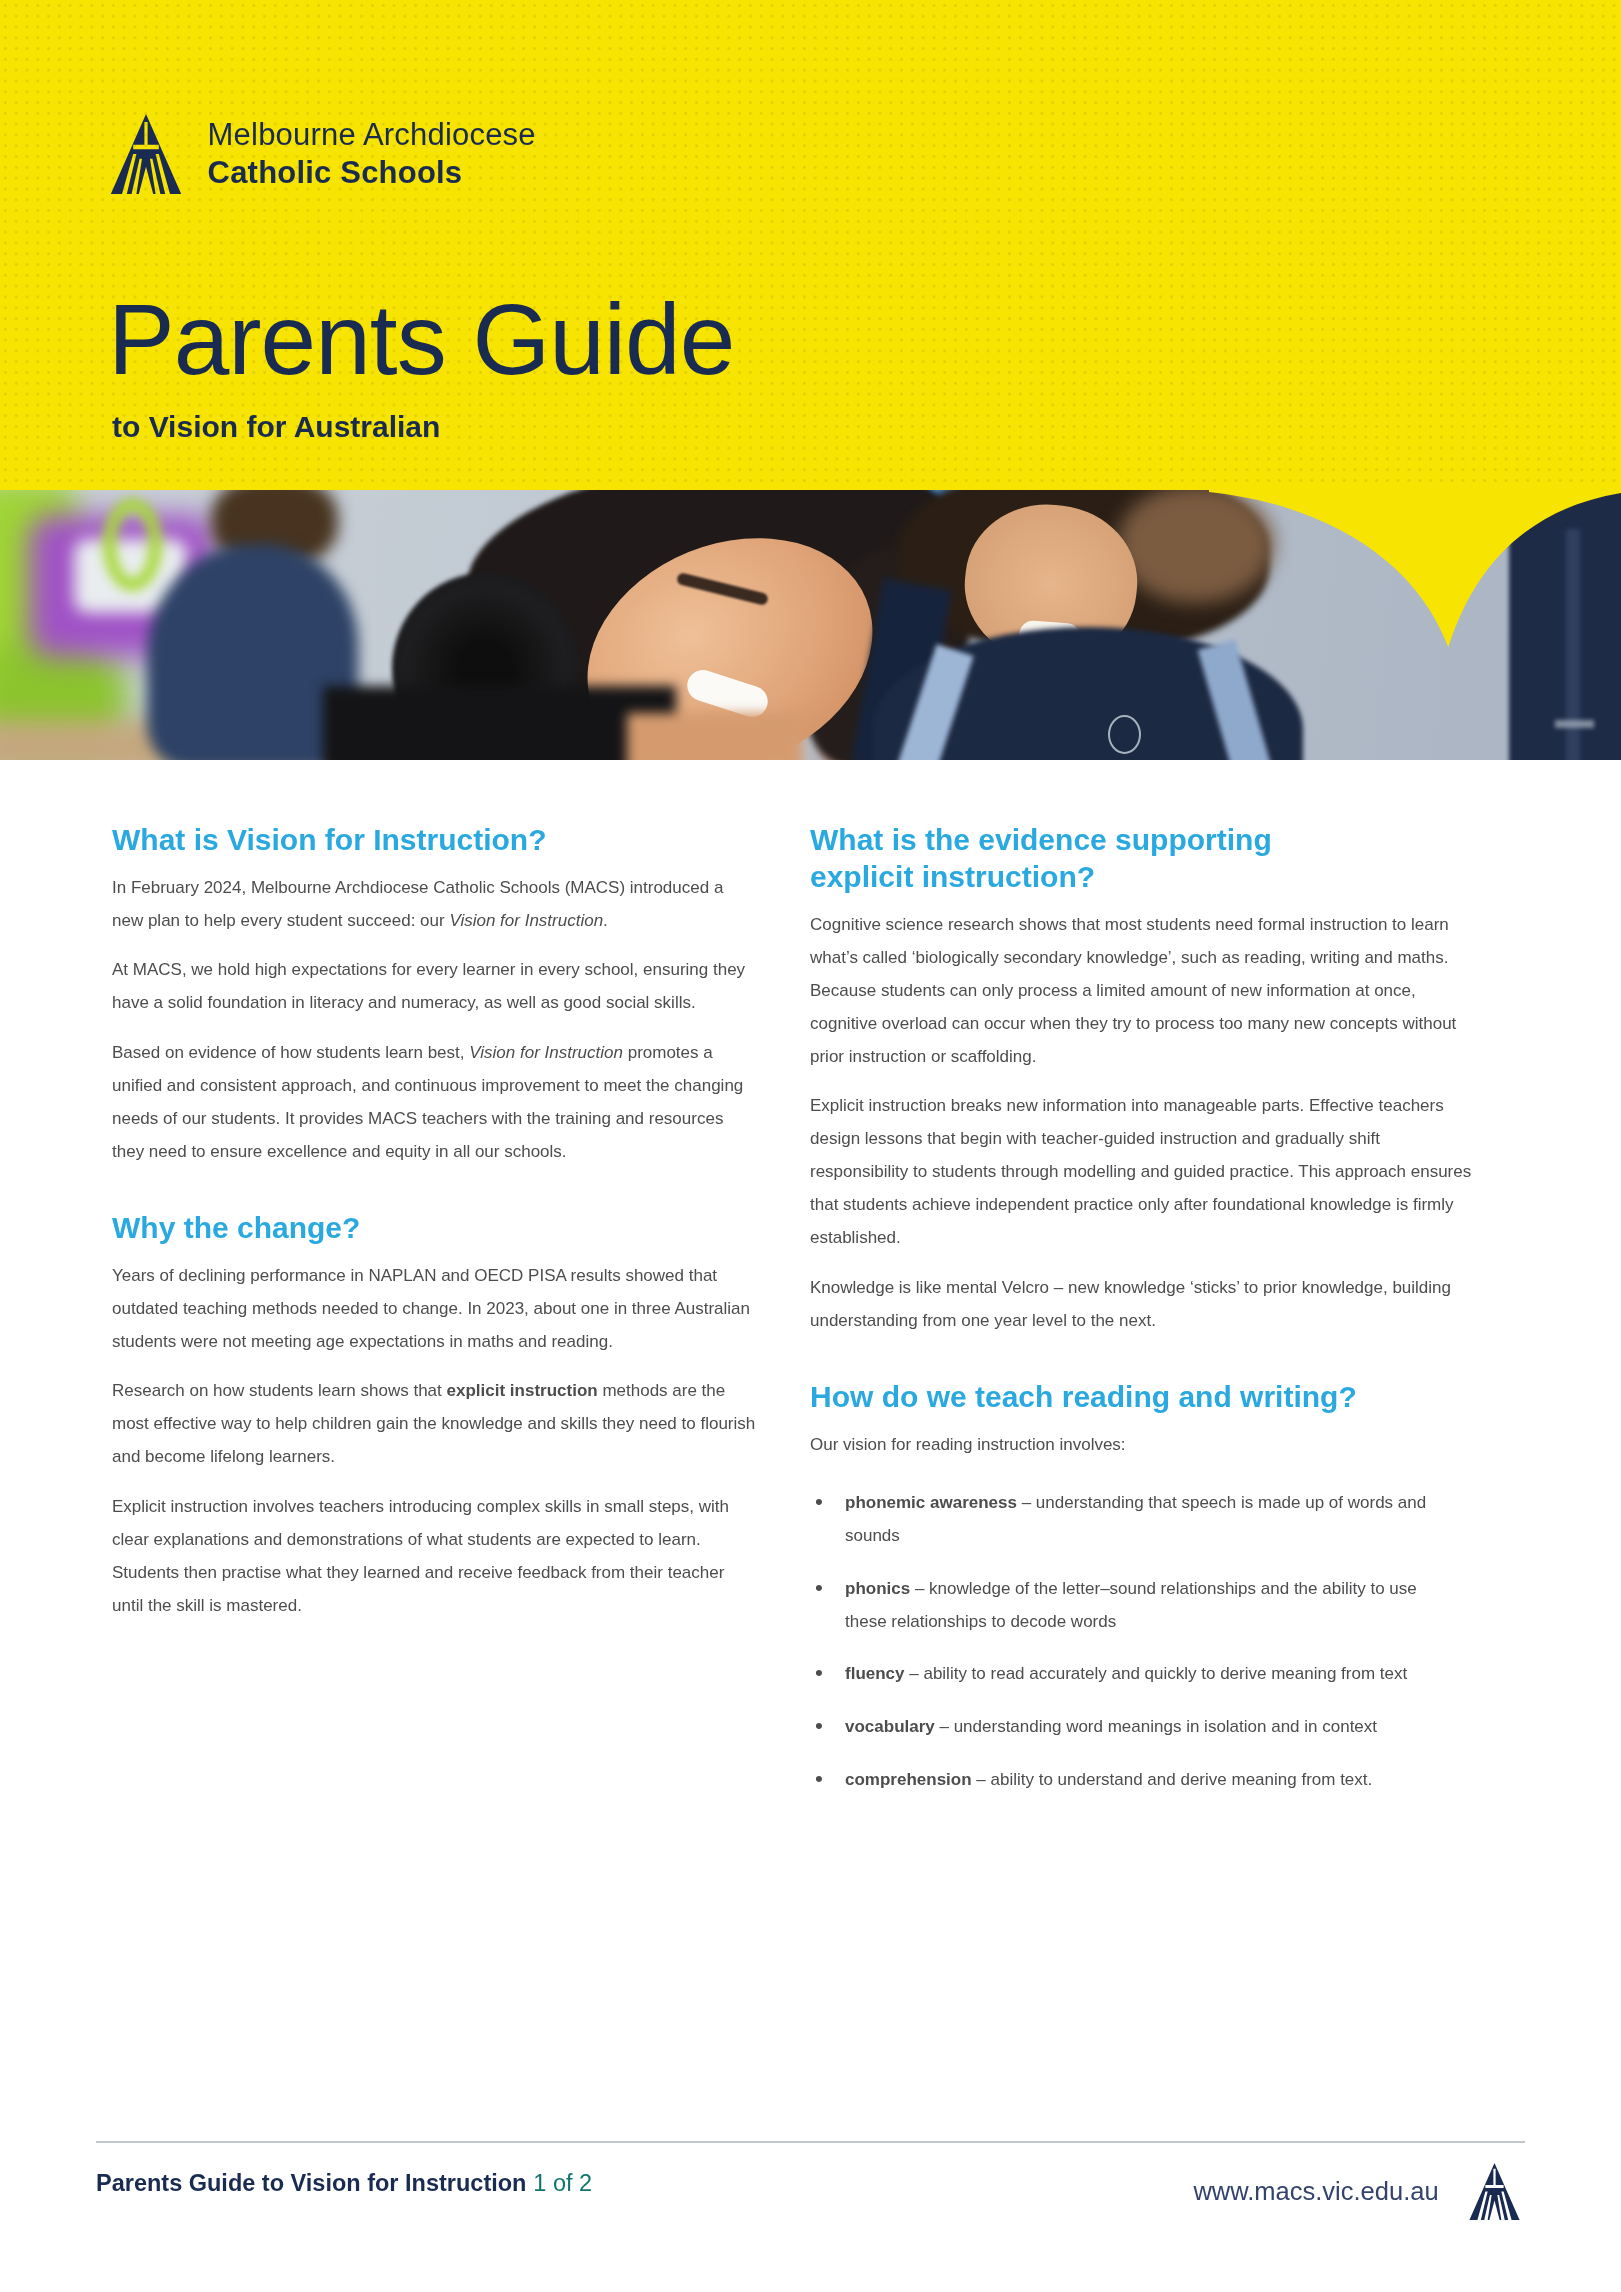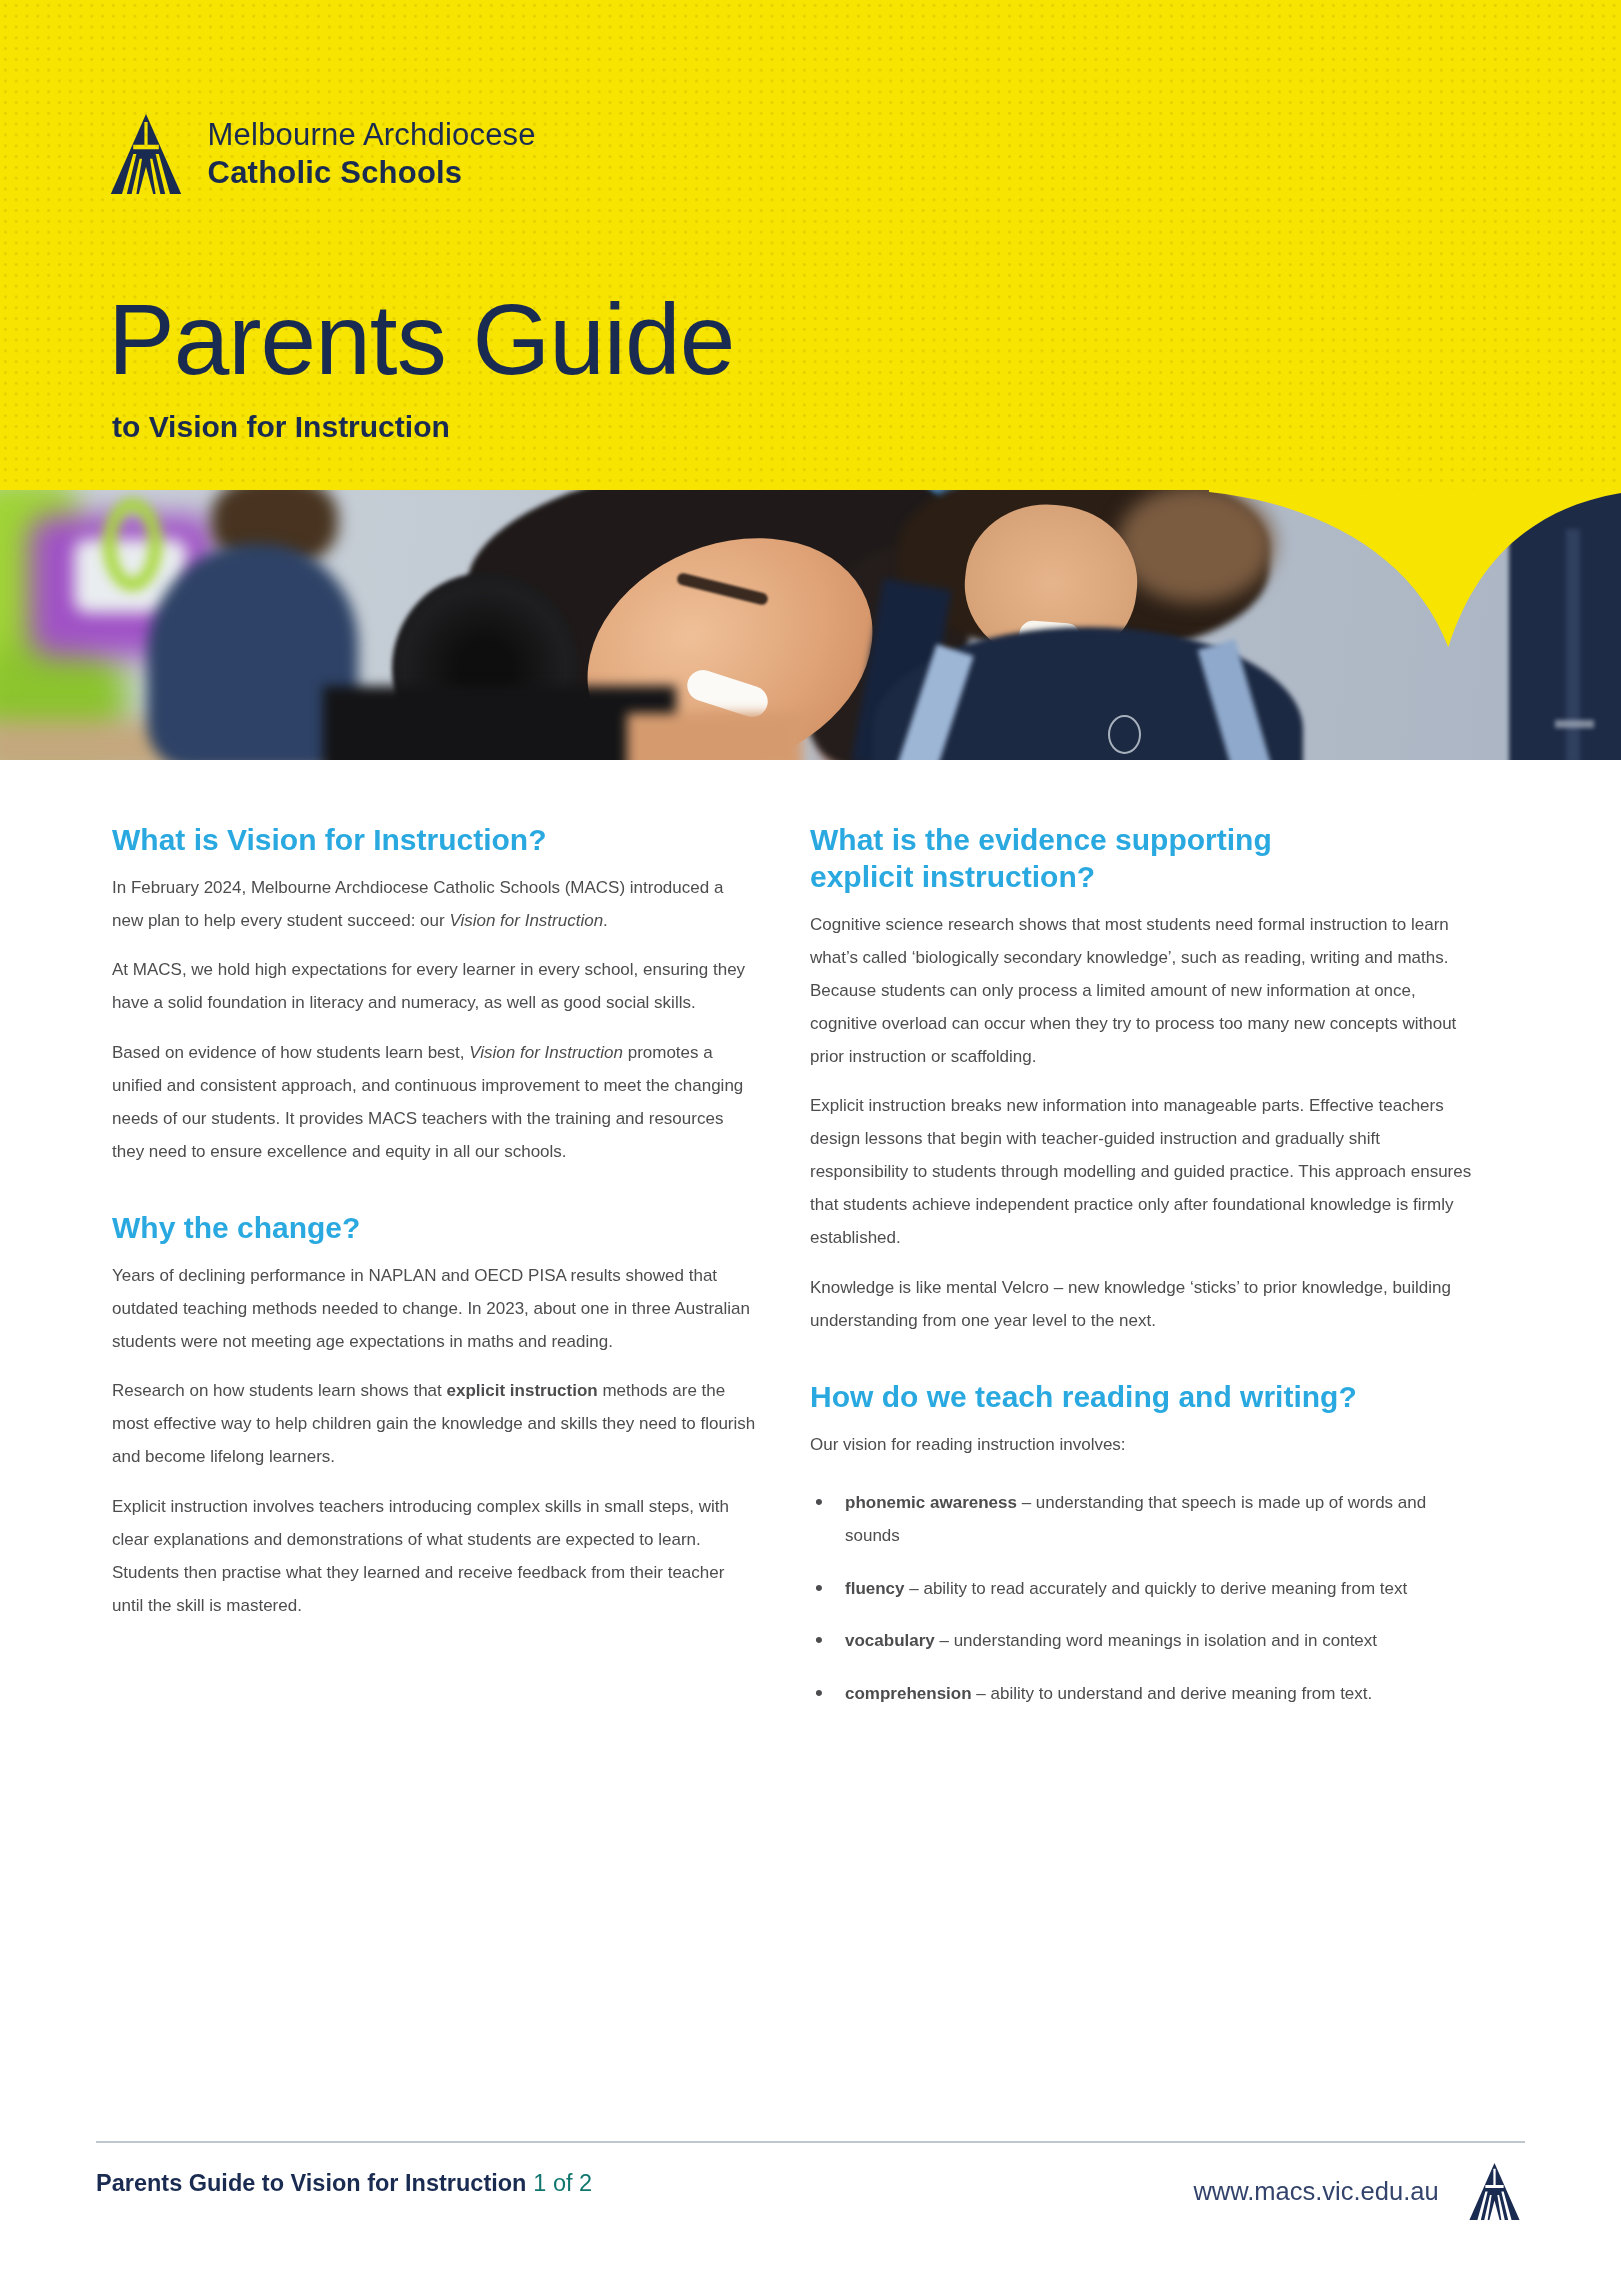--- a/index.html
+++ b/index.html
@@ -75,21 +75,21 @@
             M58,56 L55,56 L62,100 L68,100 Z
             M50,66 L59,100 L41,100 Z"></path>
         </svg>
       </span>
       <div class="wordmark">
         <div class="l1">Melbourne Archdiocese</div>
         <div class="l2">Catholic Schools</div>
       </div>
     </div>
     <div class="title">Parents Guide</div>
-    <div class="subtitle">to Vision for Instruction</div>
+    <div class="subtitle">to Vision for Australian</div>
   </div>
 
   <div class="hero" aria-label="Photo: teacher smiling with students in school uniform">
 
     <div class="blob" style="left:-29px;top:-9.8px;width:108px;height:245px;background:#9FD435;border-radius:29px;filter:blur(13.7px);"></div>
     <div class="blob" style="left:-19.6px;top:147px;width:147px;height:127px;background:#8CC42E;border-radius:40%;filter:blur(15.7px);"></div>
     <div class="blob" style="left:29px;top:24.5px;width:186px;height:142px;background:#A052C6;border-radius:23.5px;filter:blur(13.7px);"></div>
     <div class="blob" style="left:74px;top:49px;width:113px;height:74px;background:#E9EDF0;border-radius:13.7px;filter:blur(7.8px);"></div>
     <div class="blob" style="left:103px;top:7.8px;width:59px;height:93px;border:13.7px solid #A8D839;border-radius:50%;filter:blur(5.9px);"></div>
     <div class="blob" style="left:-19.6px;top:230px;width:392px;height:54px;background:#C4A77E;filter:blur(11.8px);"></div>
@@ -149,20 +149,21 @@
 explicit instruction?</h2>
           <p class="body"><span>Cognitive science research shows that most students need formal instruction to learn what’s called ‘biologically secondary knowledge’, such as reading, writing and maths. Because students can only process a limited amount of new information at once, cognitive overload can occur when they try to process too many new concepts without prior instruction or scaffolding.</span></p>
           <p class="body"><span>Explicit instruction breaks new information into manageable parts. Effective teachers design lessons that begin with teacher-guided instruction and gradually shift responsibility to students through modelling and guided practice. This approach ensures that students achieve independent practice only after foundational knowledge is firmly established.</span></p>
           <p class="body"><span>Knowledge is like mental Velcro – new knowledge ‘sticks’ to prior knowledge, building understanding from one year level to the next.</span></p>
         </section>
         <section class="section">
           <h2 class="h">How do we teach reading and writing?</h2>
           <p class="body"><span>Our vision for reading instruction involves:</span></p>
           <ul class="bullets">
             <li><span class="bd">phonemic awareness</span> – understanding that speech is made up of words and sounds</li>
+            <li><span class="bd">phonics</span> – knowledge of the letter–sound relationships and the ability to use these relationships to decode words</li>
             <li><span class="bd">fluency</span> – ability to read accurately and quickly to derive meaning from text</li>
             <li><span class="bd">vocabulary</span> – understanding word meanings in isolation and in context</li>
             <li><span class="bd">comprehension</span> – ability to understand and derive meaning from text.</li>
           </ul>
         </section>
       </div>
   </div>
 
   <div class="footer-rule"></div>
   <div class="footer-left">

